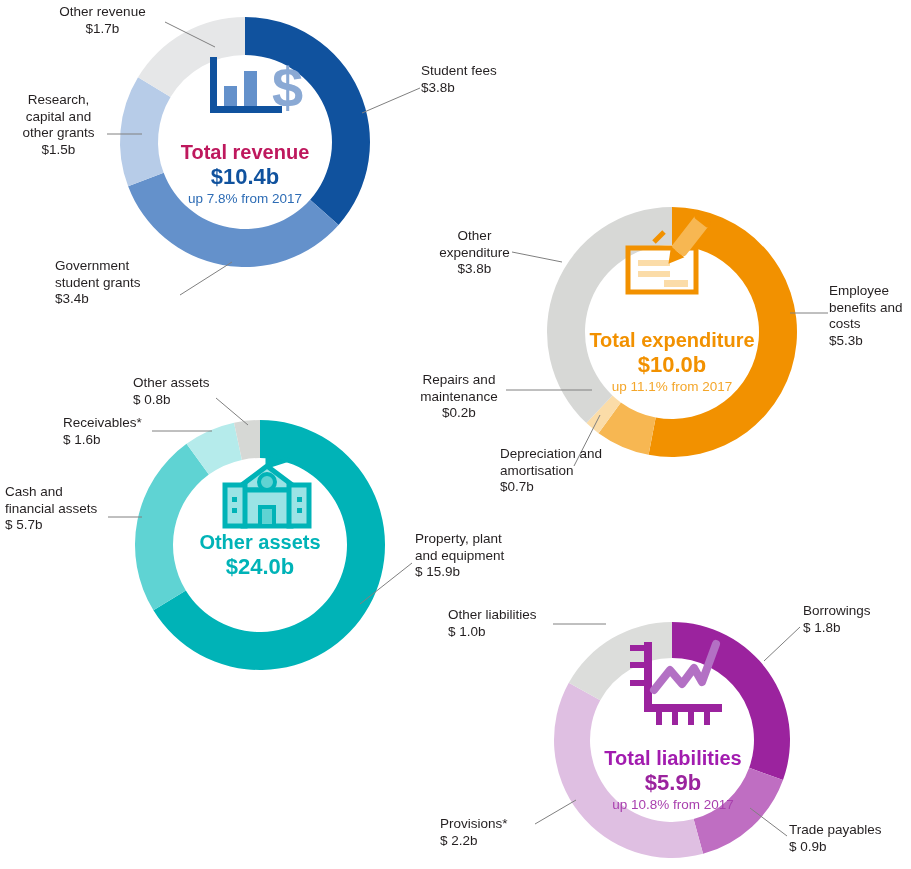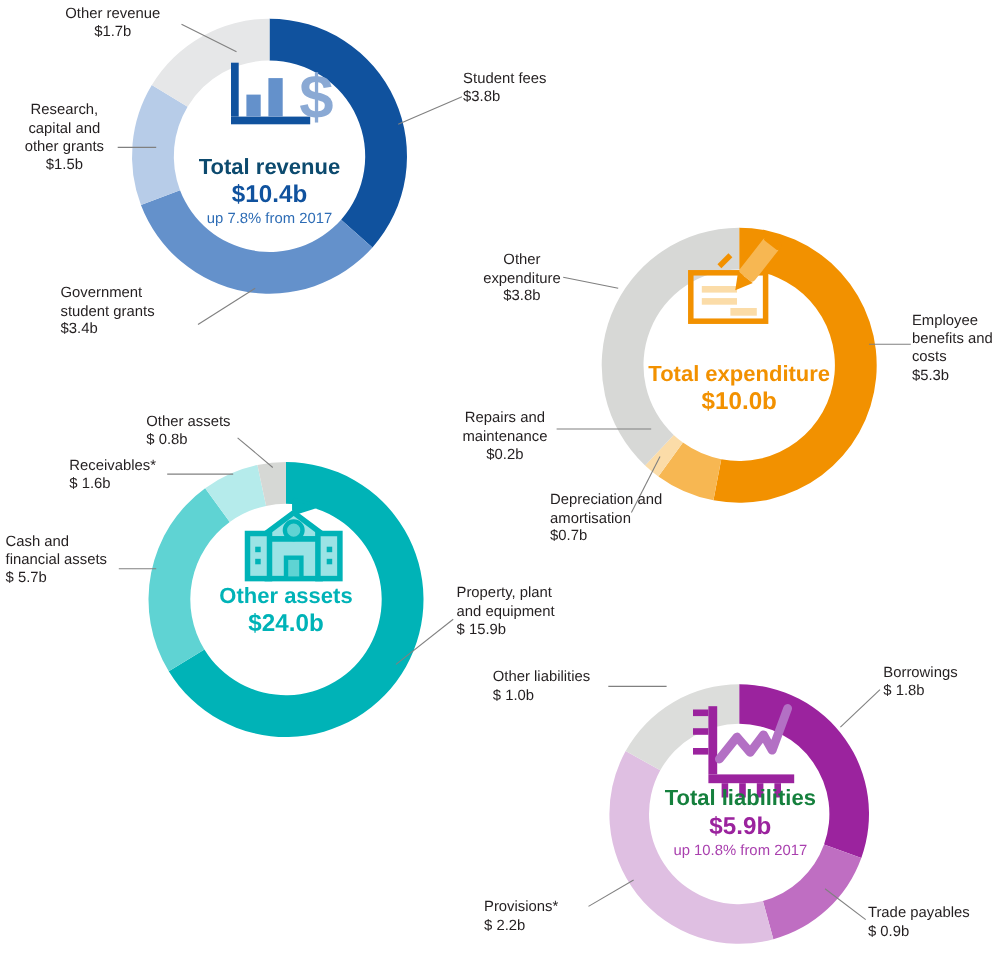--- a/index.html
+++ b/index.html
@@ -137,21 +137,21 @@
 capital and
 other grants
 $1.5b</div>
   <div class="lbl c" style="left:55px;top:258px;width:125px;">Government
 student grants
 $3.4b</div>
   <div class="lbl l" style="left:421px;top:63px;width:130px;">Student fees
 $3.8b</div>
 
   <div class="center-block" style="left:145px;top:140px;width:200px;">
-    <div class="ct-title" style="color:#0c4a6e;">Total revenue</div>
+    <div class="ct-title" style="color:#be185d;">Total revenue</div>
     <div class="ct-value" style="color:#10529e;">$10.4b</div>
     <div class="ct-delta" style="color:#2d6cb5;">up 7.8% from 2017</div>
   </div>
 
   <div class="lbl r" style="left:437px;top:228px;width:75px;">Other
 expenditure
 $3.8b</div>
   <div class="lbl r" style="left:412px;top:372px;width:94px;">Repairs and
 maintenance
 $0.2b</div>
@@ -159,20 +159,21 @@
 amortisation
 $0.7b</div>
   <div class="lbl c" style="left:829px;top:283px;width:82px;">Employee
 benefits and
 costs
 $5.3b</div>
 
   <div class="center-block" style="left:572px;top:310px;width:200px;">
     <div class="ct-title" style="color:#f29100;margin-top:18px;">Total expenditure</div>
     <div class="ct-value" style="color:#f29100;">$10.0b</div>
+    <div class="ct-delta" style="color:#f4a62a;">up 11.1% from 2017</div>
   </div>
 
   <div class="lbl c" style="left:133px;top:375px;width:110px;">Other assets
 $ 0.8b</div>
   <div class="lbl c" style="left:63px;top:415px;width:95px;">Receivables*
 $ 1.6b</div>
   <div class="lbl c" style="left:5px;top:484px;width:105px;">Cash and
 financial assets
 $ 5.7b</div>
   <div class="lbl c" style="left:415px;top:531px;width:112px;">Property, plant
@@ -187,18 +188,18 @@
   <div class="lbl c" style="left:448px;top:607px;width:108px;">Other liabilities
 $ 1.0b</div>
   <div class="lbl c" style="left:803px;top:603px;width:100px;">Borrowings
 $ 1.8b</div>
   <div class="lbl c" style="left:789px;top:822px;width:113px;">Trade payables
 $ 0.9b</div>
   <div class="lbl c" style="left:440px;top:816px;width:100px;">Provisions*
 $ 2.2b</div>
 
   <div class="center-block" style="left:573px;top:714px;width:200px;">
-    <div class="ct-title" style="color:#15803d;">Total liabilities</div>
+    <div class="ct-title" style="color:#a21caf;margin-top:32px;">Total liabilities</div>
     <div class="ct-value" style="color:#9b239e;">$5.9b</div>
     <div class="ct-delta" style="color:#a93fae;">up 10.8% from 2017</div>
   </div>
 
 </div>
 
 </body></html>

